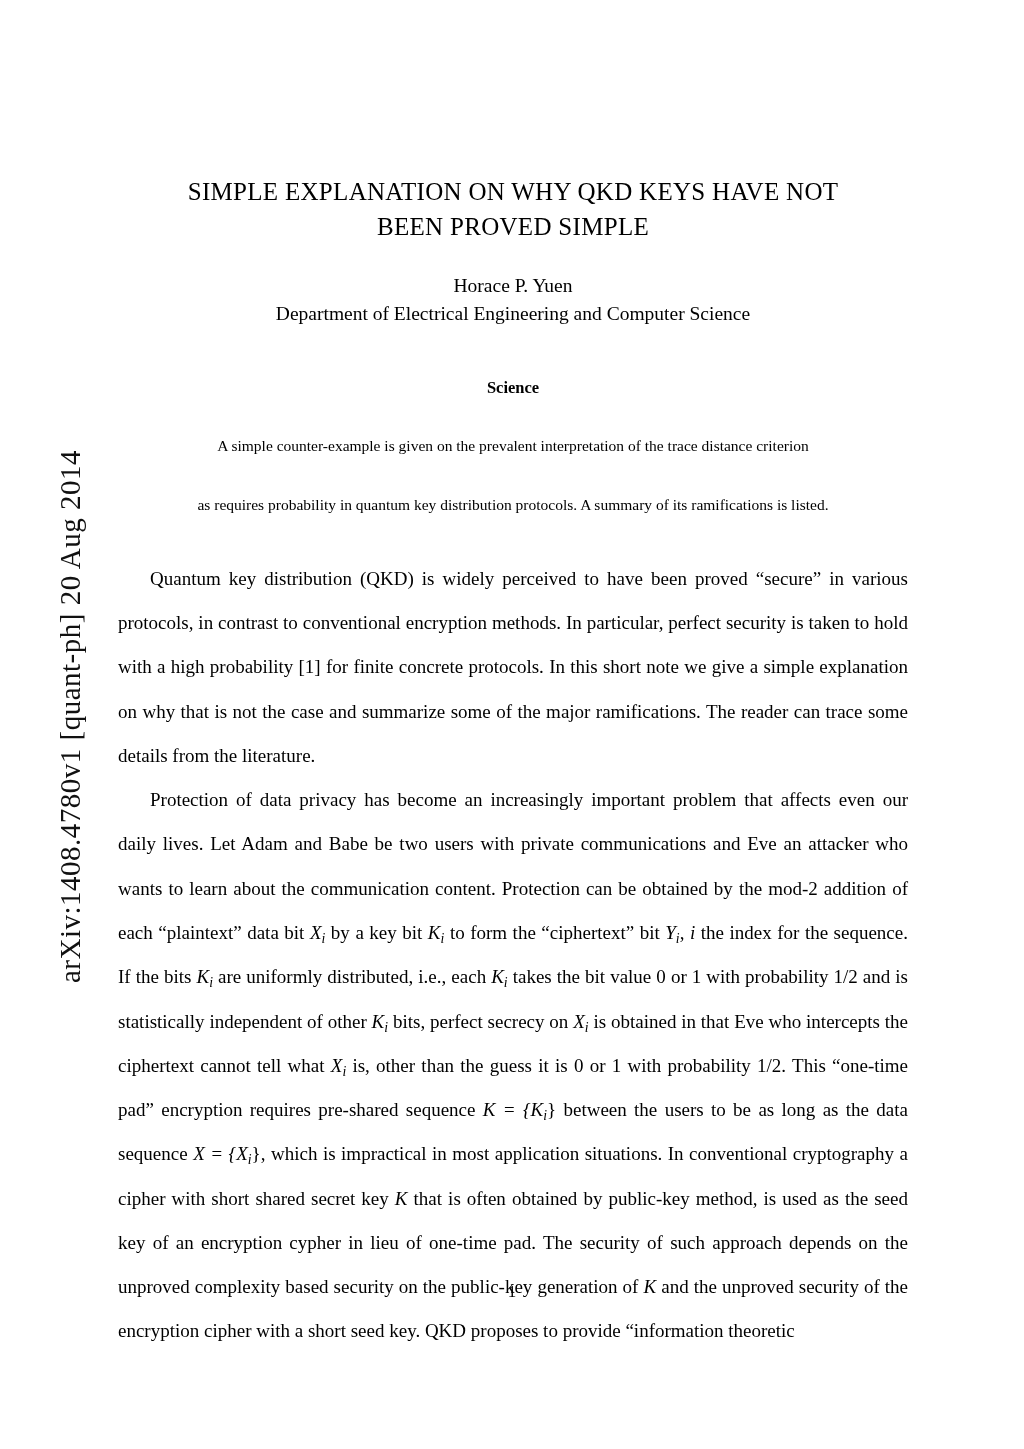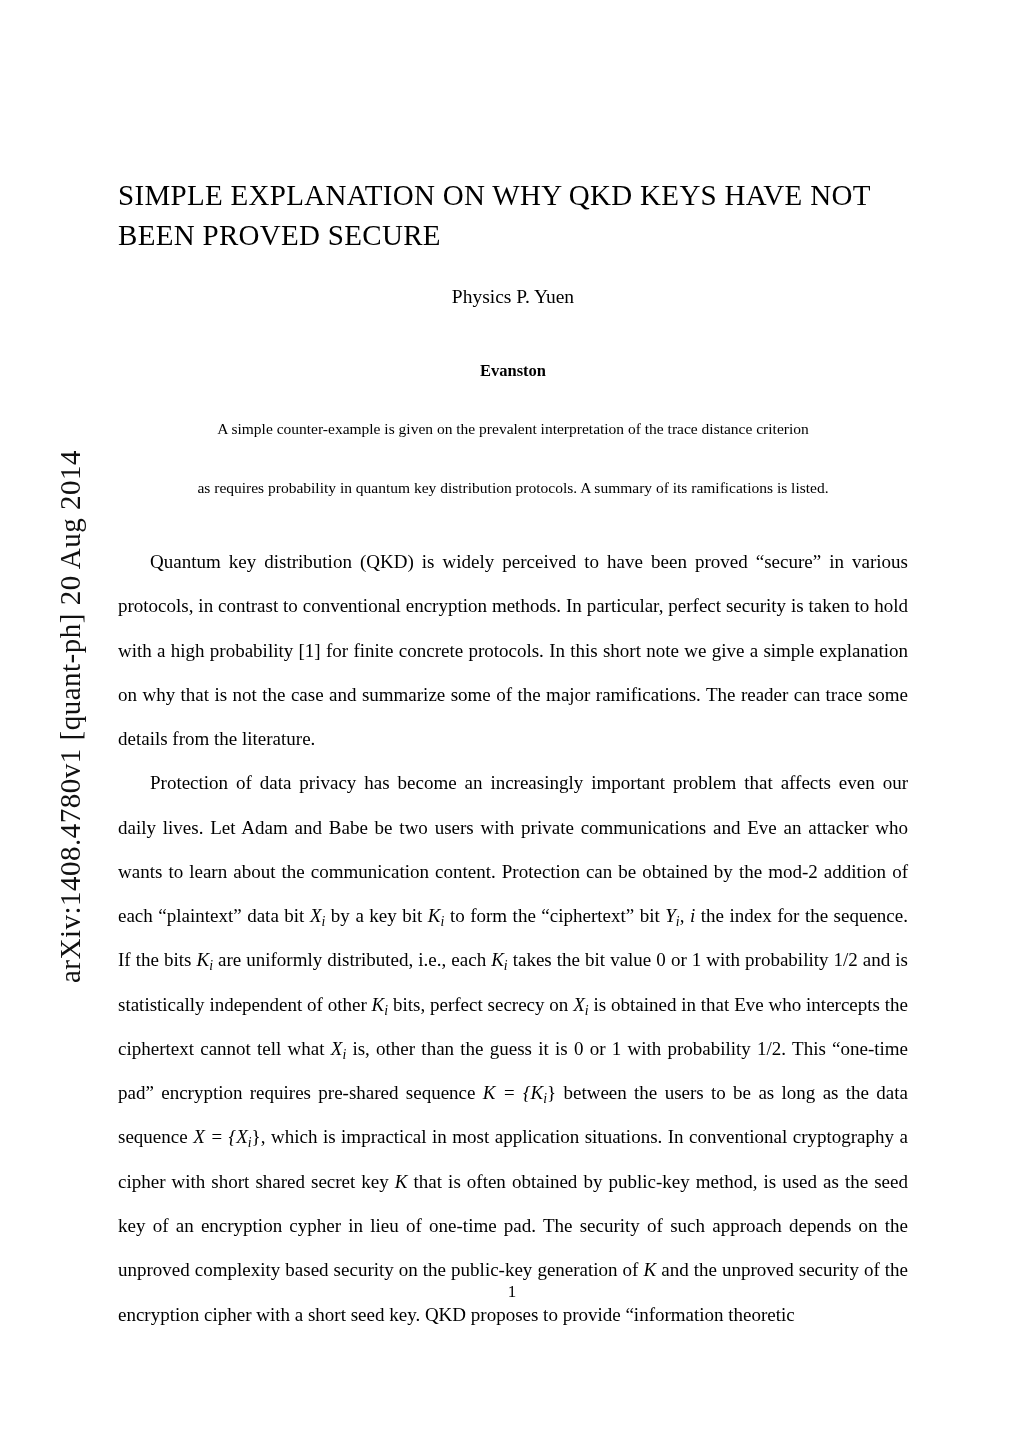--- a/index.html
+++ b/index.html
@@ -35,22 +35,22 @@
 
   .content {
     position: absolute;
     left: 118px;
     top: 0;
     width: 790px;
   }
 
   .title {
     margin-top: 175px;
-    text-align: left;
-    font-size: 29px;
+    text-align: center;
+    font-size: 25px;
     line-height: 1.38;
     letter-spacing: 0.3px;
   }
 
   .authorblock {
     margin-top: 28px;
     text-align: center;
     font-size: 19.5px;
     line-height: 1.43;
   }
@@ -105,28 +105,29 @@
 <body>
 
 <div class="page">
 
   <div class="arxiv-stamp">arXiv:1408.4780v1  [quant-ph]  20 Aug 2014</div>
 
   <div class="content">
 
     <div class="title">
       <div>SIMPLE EXPLANATION ON WHY QKD KEYS HAVE NOT</div>
-      <div>BEEN PROVED SECURE</div>
+      <div>BEEN PROVED SIMPLE</div>
     </div>
 
     <div class="authorblock">
-      <div>Physics P. Yuen</div>
+      <div>Horace P. Yuen</div>
+      <div>Department of Electrical Engineering and Computer Science</div>
     </div>
 
-    <div class="abstract-head">Evanston</div>
+    <div class="abstract-head">Science</div>
     <div class="abstract-body">
       <span class="ln">A simple counter-example is given on the prevalent interpretation of the trace distance criterion</span>
       <span class="ln">as requires probability in quantum key distribution protocols. A summary of its ramifications is listed.</span>
     </div>
 
     <div class="body">
       <p>Quantum key distribution (QKD) is widely perceived to have been proved “secure” in various protocols, in contrast to conventional encryption methods. In particular, perfect security is taken to hold with a high probability [1] for finite concrete protocols. In this short note we give a simple explanation on why that is not the case and summarize some of the major ramifications. The reader can trace some details from the literature.</p>
       <p id="para2"><span>Protection of data privacy has become an increasingly important problem that affects even our daily lives. Let Adam and Babe be two users with private communications and Eve an attacker who wants to learn about the communication content. Protection can be obtained by the mod-2 addition of each “plaintext” data bit </span><span class="mathit">X</span><span class="sub">i</span><span> by a key bit </span><span class="mathit">K</span><span class="sub">i</span><span> to form the “ciphertext” bit </span><span class="mathit">Y</span><span class="sub">i</span><span>, </span><span class="mathit">i</span><span> the index for the sequence. If the bits </span><span class="mathit">K</span><span class="sub">i</span><span> are uniformly distributed, i.e., each </span><span class="mathit">K</span><span class="sub">i</span><span> takes the bit value 0 or 1 with probability 1/2 and is statistically independent of other </span><span class="mathit">K</span><span class="sub">i</span><span> bits, perfect secrecy on </span><span class="mathit">X</span><span class="sub">i</span><span> is obtained in that Eve who intercepts the ciphertext cannot tell what </span><span class="mathit">X</span><span class="sub">i</span><span> is, other than the guess it is 0 or 1 with probability 1/2. This “one-time pad” encryption requires pre-shared sequence </span><span class="mathit">K = {K</span><span class="sub">i</span><span>} between the users to be as long as the data sequence </span><span class="mathit">X = {X</span><span class="sub">i</span><span>}, which is impractical in most application situations. In conventional cryptography a cipher with short shared secret key </span><span class="mathit">K</span><span> that is often obtained by public-key method, is used as the seed key of an encryption cypher in lieu of one-time pad. The security of such approach depends on the unproved complexity based security on the public-key generation of </span><span class="mathit">K</span><span> and the unproved security of the encryption cipher with a short seed key. QKD proposes to provide “information theoretic</span></p>
     </div>
 

